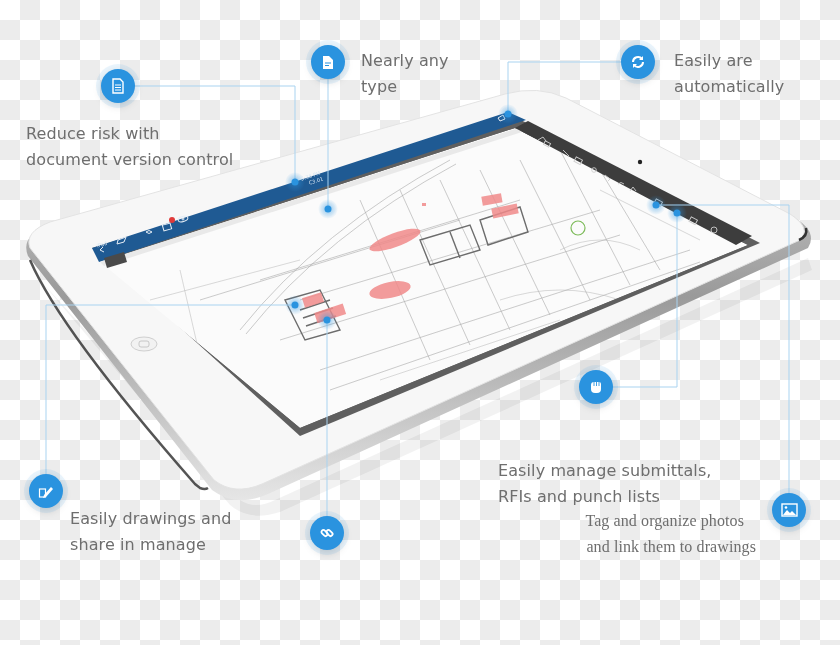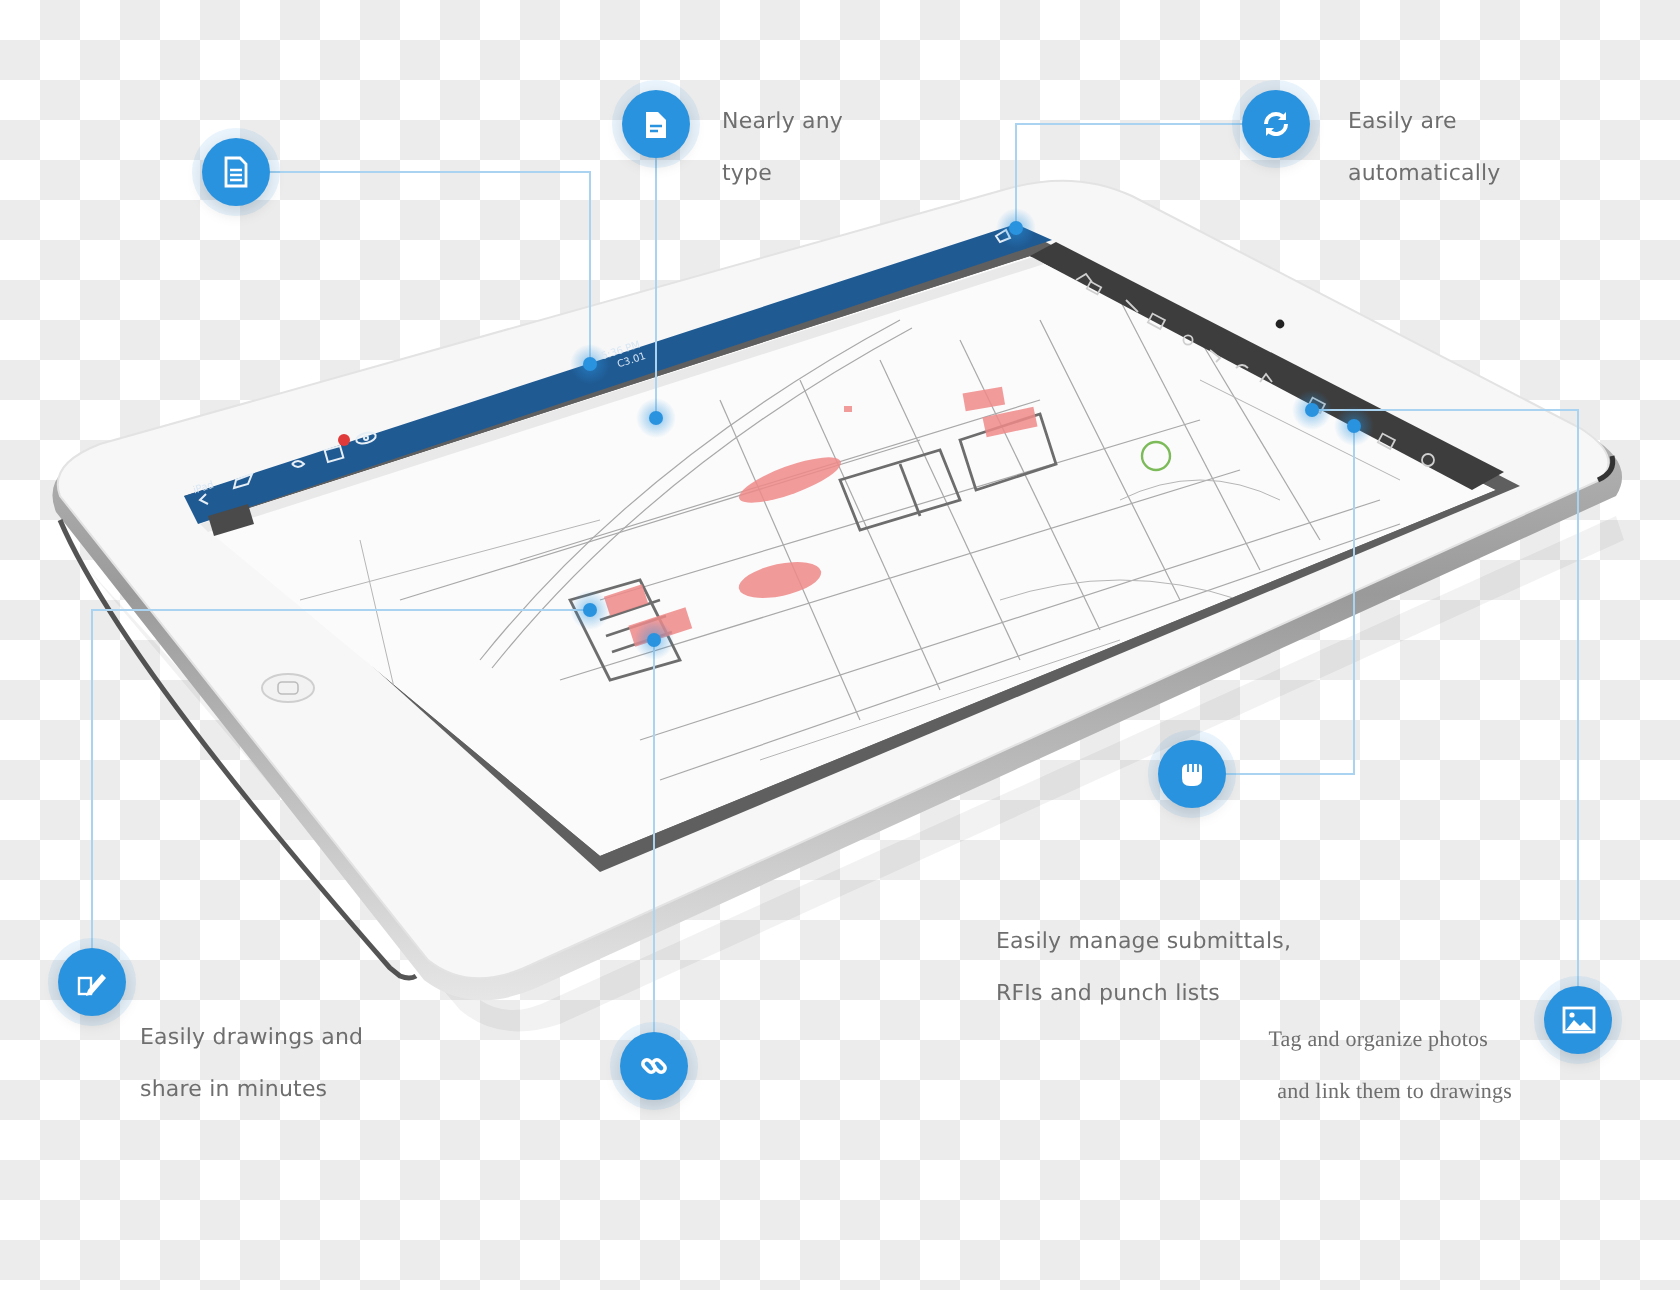--- a/index.html
+++ b/index.html
@@ -17,21 +17,21 @@
   .stage svg { position:absolute; left:0; top:0; }
   .callout-icon {
     position:absolute; width:34px; height:34px; border-radius:50%;
     background:#2a93df;
     box-shadow:0 0 0 5px rgba(42,147,223,0.10), 0 3px 8px rgba(0,0,0,0.15);
     display:flex; align-items:center; justify-content:center;
     color:#fff;
   }
   .callout-icon svg { position:static; }
   .label {
-    position:absolute; color:#6e6e6e; font-size:11px; line-height:25.5px;
+    position:absolute; color:#6e6e6e; font-size:16px; line-height:25.5px;
     white-space:nowrap; letter-spacing:0.1px;
   }
   .label .line { display:block; }
   .label.right { text-align:right;font-family:Liberation Serif, serif; }
   .scr-text { position:absolute; color:#d8e6f3; font-size:5px; white-space:nowrap; transform-origin:left top; }
 </style>
 </head>
 <body>
 
 <div class="stage">
@@ -182,20 +182,24 @@
   <span class="scr-text" style="left:96px; top:243px; transform:rotate(-18deg);">iPad</span>
   <span class="scr-text" style="left:300px; top:176px; transform:rotate(-18deg);">5:36 PM</span>
   <span class="scr-text" style="left:308px; top:180px; transform:rotate(-18deg);">C3.01</span>
 
   <div class="callout-icon" style="left:101px; top:69px;">
     <svg width="14" height="16" viewBox="0 0 14 16">
         <path d="M2 1 h7 l3 3 v11 h-10 z" fill="none" stroke="#fff" stroke-width="1.4"></path>
         <path d="M4 7 h6 M4 9.5 h6 M4 12 h6" stroke="#fff" stroke-width="1.2"></path>
       </svg>
   </div>
+  <div class="label" style="left:26px; top:121px;">
+    <span class="line">Reduce risk with</span>
+    <span class="line">document version control</span>
+  </div>
 
   <div class="callout-icon" style="left:311px; top:45px;">
     <svg width="12" height="15" viewBox="0 0 12 15">
         <path d="M1 1 h6 l4 4 v9 h-10 z" fill="#fff"></path>
         <path d="M3 8 h6 M3 10.5 h4" stroke="#2a93df" stroke-width="1.2"></path>
       </svg>
   </div>
   <div class="label" style="left:361px; top:48px;">
     <span class="line">Nearly any</span>
     <span class="line">type</span>
@@ -238,21 +242,21 @@
   </div>
 
   <div class="callout-icon" style="left:29px; top:474px;">
     <svg width="16" height="16" viewBox="0 0 16 16">
         <path d="M6 12 l7 -8 l2 2 l-7 8 l-3 1 z" fill="#fff"></path>
         <rect x="1.5" y="6" width="6" height="8" fill="none" stroke="#fff" stroke-width="1.2"></rect>
       </svg>
   </div>
   <div class="label" style="left:70px; top:506px;">
     <span class="line">Easily drawings and</span>
-    <span class="line">share in minutes</span>
+    <span class="line">share in manage</span>
   </div>
 
   <div class="callout-icon" style="left:310px; top:516px;">
     <svg width="16" height="16" viewBox="0 0 16 16">
         <rect x="2" y="6" width="7" height="4" rx="2" transform="rotate(45 5.5 8)" fill="none" stroke="#fff" stroke-width="1.8"></rect>
         <rect x="7" y="6" width="7" height="4" rx="2" transform="rotate(45 10.5 8)" fill="none" stroke="#fff" stroke-width="1.8"></rect>
       </svg>
   </div>
 
 </div>

